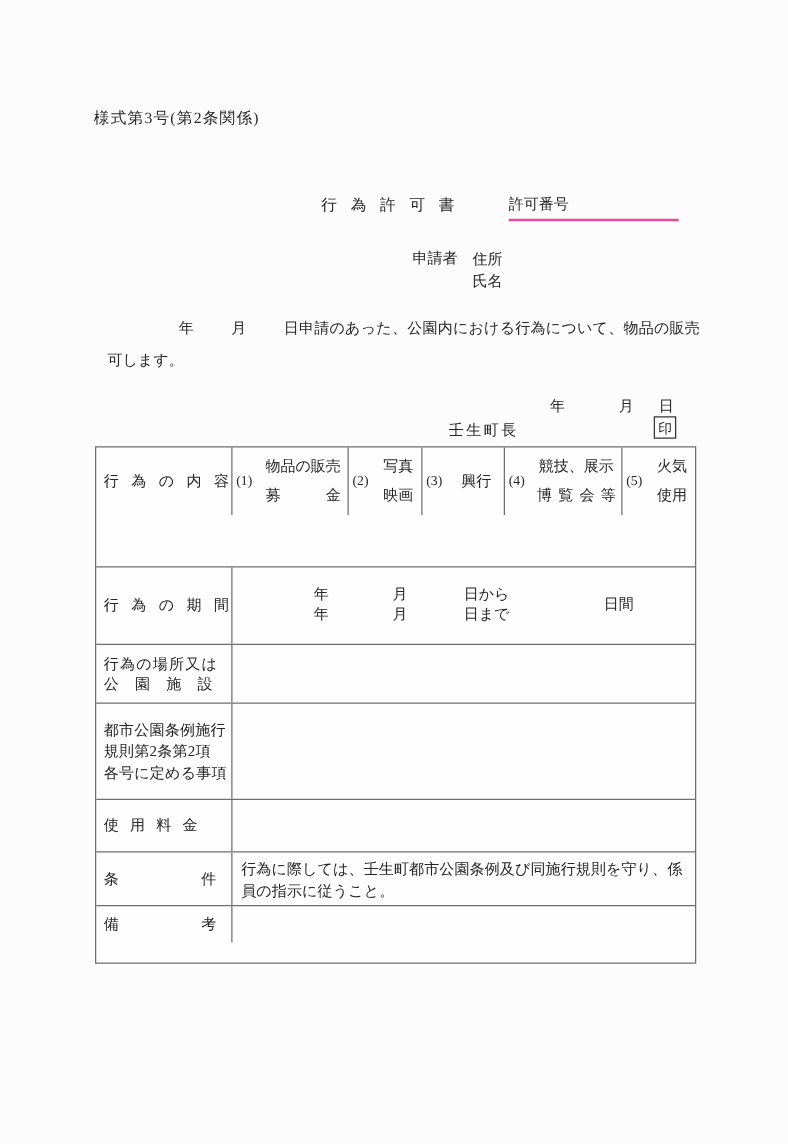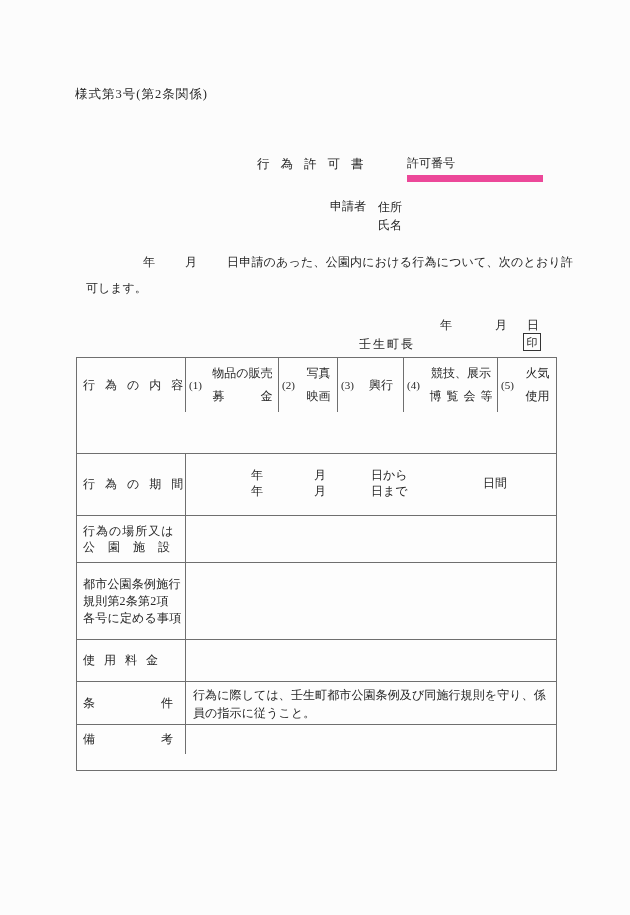--- a/index.html
+++ b/index.html
@@ -24,21 +24,21 @@
   .ls11 { letter-spacing: 11px; margin-right: -11px; }
   .ls13 { letter-spacing: 13px; margin-right: -13px; }
   .ls36 { letter-spacing: 36px; margin-right: -36px; }
   .ls66 { letter-spacing: 66px; margin-right: -66px; }
 
   .form-number { left: 75px; top: 86px; font-size: 12.5px; letter-spacing: 1px; }
   .doc-title   { left: 257px; top: 121px; font-size: 12.5px; margin-top: 35px; }
 
   .permit-number {
     left: 407px; top: 155px; width: 136px;
-    border-bottom: 7px solid #ec4899;
+    border-bottom: 2px solid #ec4899;
     padding-bottom: 3px;
   }
 
   .applicant { left: 330px; top: 198px; display: flex; gap: 12px; }
   .applicant .col { display: flex; flex-direction: column; line-height: 18px; }
 
   .body-line1 { top: 254px; left: 0; width: 630px; height: 16px; }
   .body-line1 span { position: absolute; white-space: nowrap; }
   .b-year  { left: 143px; }
   .b-month { left: 185px; }
@@ -139,21 +139,21 @@
     <span>申請者</span>
     <span class="col">
       <span>住所</span>
       <span>氏名</span>
     </span>
   </div>
 
   <div class="abs body-line1">
     <span class="b-year">年</span>
     <span class="b-month">月</span>
-    <span class="b-rest">日申請のあった、公園内における行為について、次のとおり許</span>
+    <span class="b-rest">日申請のあった、公園内における行為について、物品の販売</span>
   </div>
   <div class="abs body-line2">可します。</div>
 
   <div class="abs date-line">
     <span class="d-year">年</span>
     <span class="d-month">月</span>
     <span class="d-day">日</span>
   </div>
 
   <div class="abs mayor ls2">壬生町長</div>

